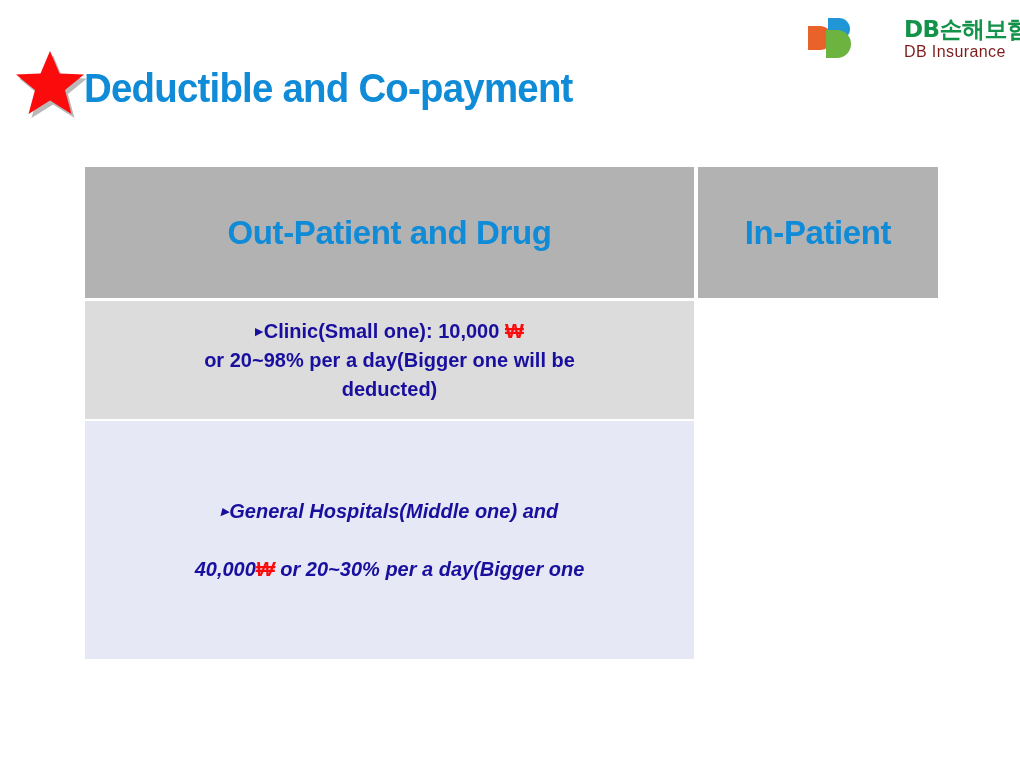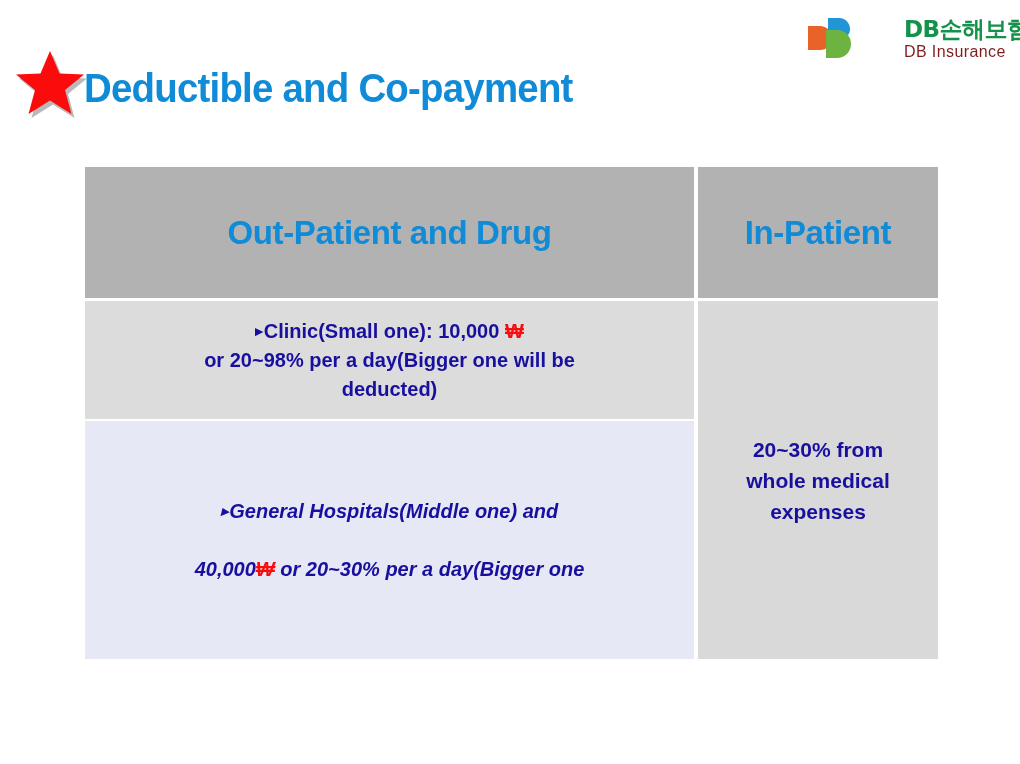--- a/index.html
+++ b/index.html
@@ -214,22 +214,15 @@
     </div>
 
     <div class="cell body-cell" id="cell-hospitals">
       <span class="cell-text">
         <span class="bullet-tri">▸</span><span>General Hospitals(Middle one)  and</span><br>
         <br>
         <span>40,000</span><span class="won">₩</span><span> or 20~30%  per a day(Bigger one</span><br>
       </span>
     </div>
 
-    <div class="cell body-cell" id="cell-inpatient-value">
-      <span class="cell-text">
-        <span>20~30% from</span><br>
-        <span>whole medical</span><br>
-        <span>expenses</span>
-      </span>
-    </div>
 
   </div>
 </div>
 
 </body></html>

